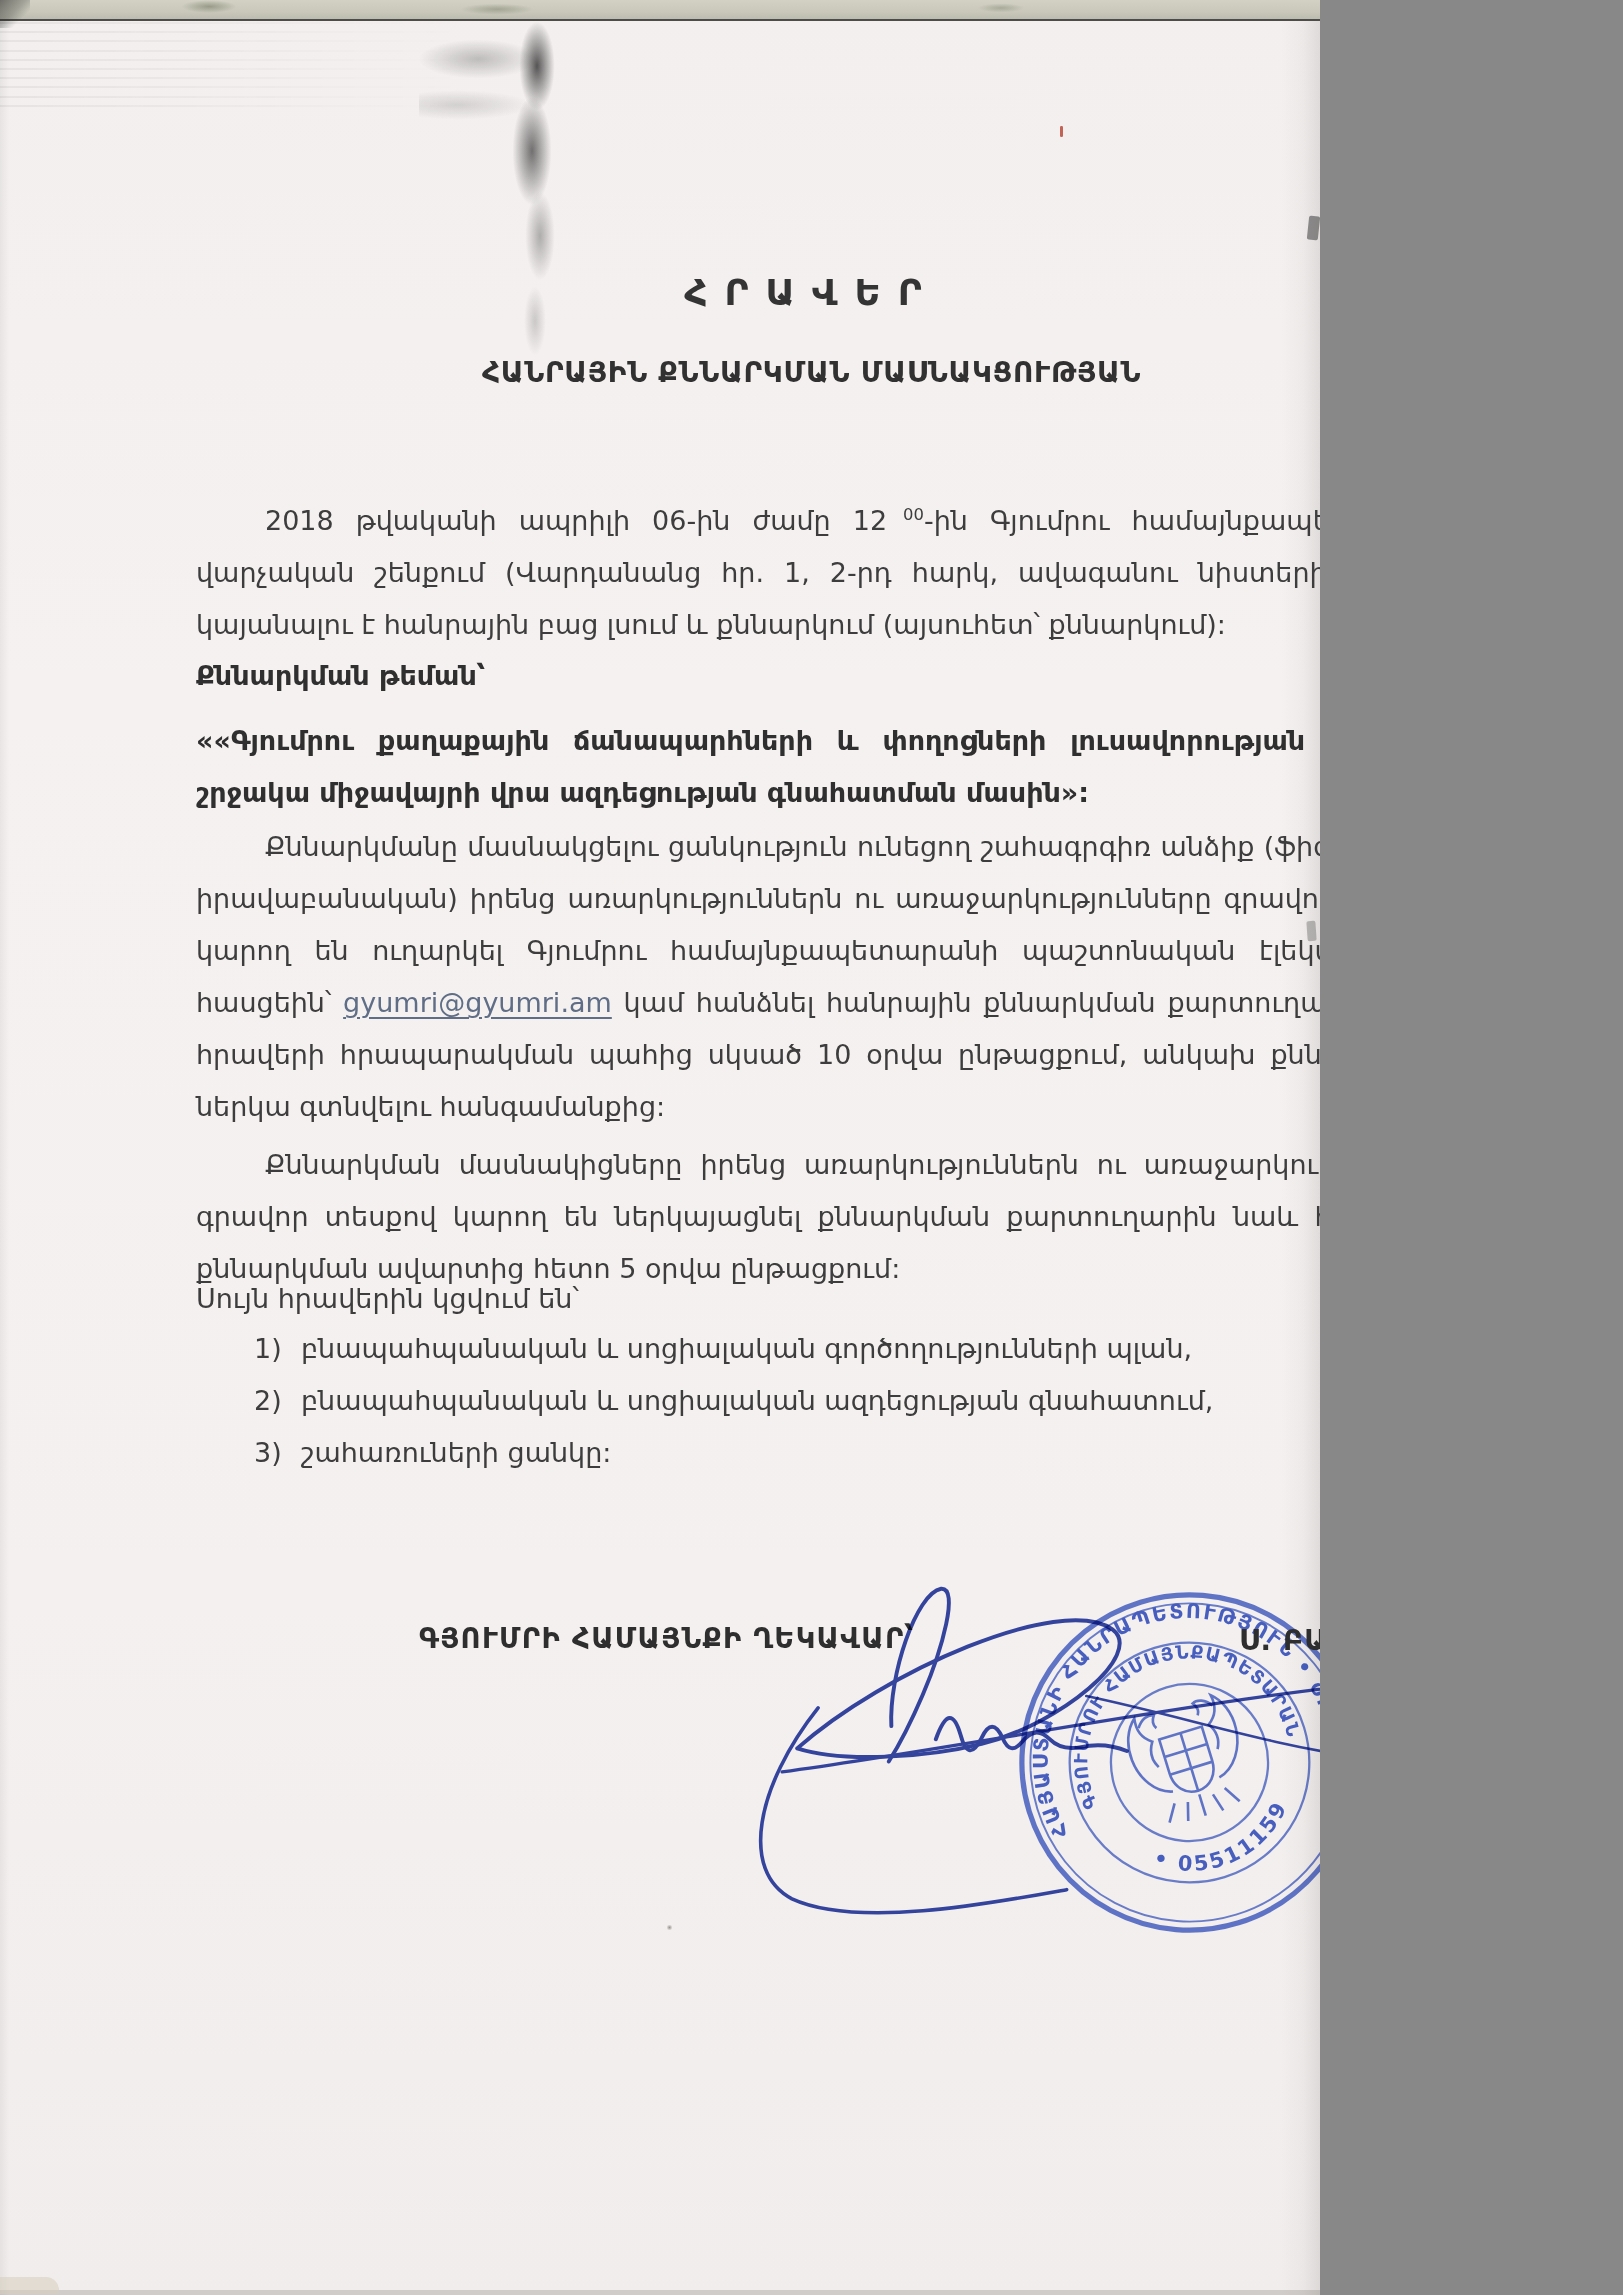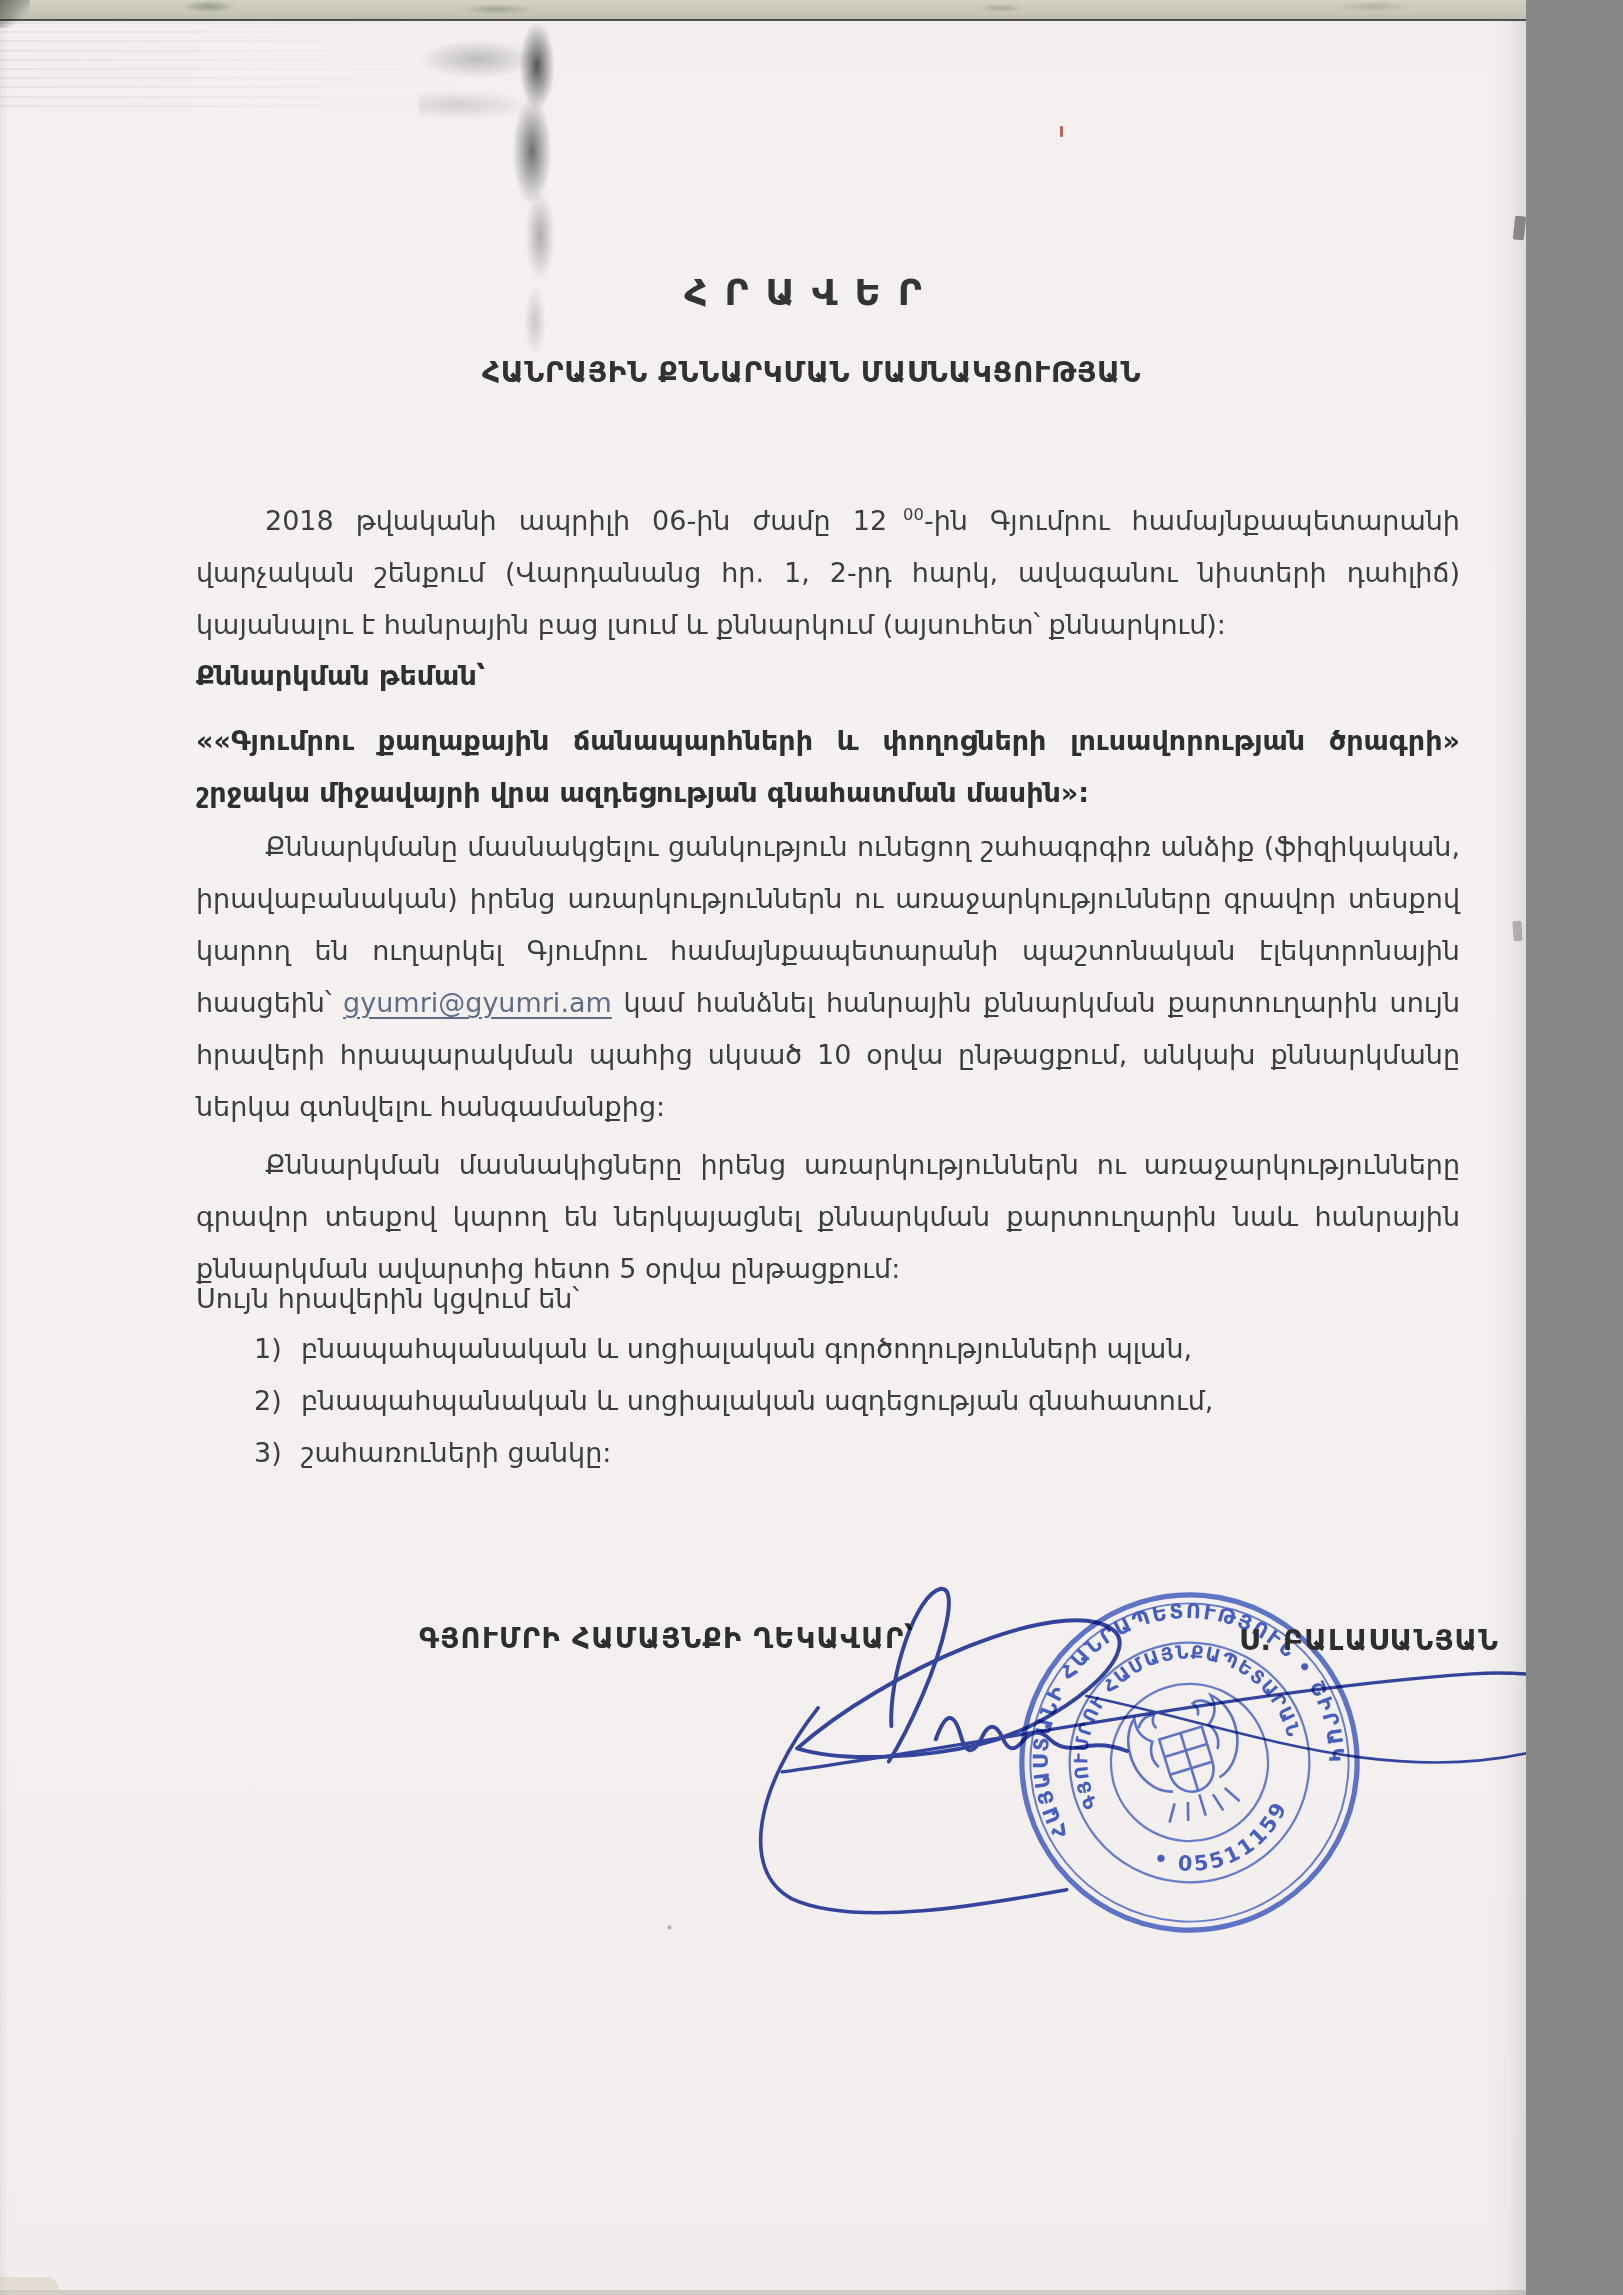--- a/index.html
+++ b/index.html
@@ -1,18 +1,18 @@
 <!DOCTYPE html>
 <html lang="hy" style="font-size:10.5px"><head>
 <meta charset="utf-8">
 <style>
   html,body{margin:0;padding:0;background:#888;}
   #page{
     position:relative;
-    width:1526px;height:2295px;
+    width:1320px;height:2295px;
     background:
       linear-gradient(90deg, rgba(0,0,0,.05) 0, rgba(0,0,0,0) 9.2px),
       linear-gradient(270deg, rgba(40,36,32,.10) 0, rgba(40,36,32,.03) 17px, rgba(0,0,0,0) 39px),
       linear-gradient(180deg, #f2efee 0, #f5f1f0 30%, #f4f0ef 70%, #f1edec 100%);
     font-family:"DejaVu Sans", sans-serif;
     color:#3d3d3d;
     overflow:hidden;
   }
   
   .scanner-strip{

